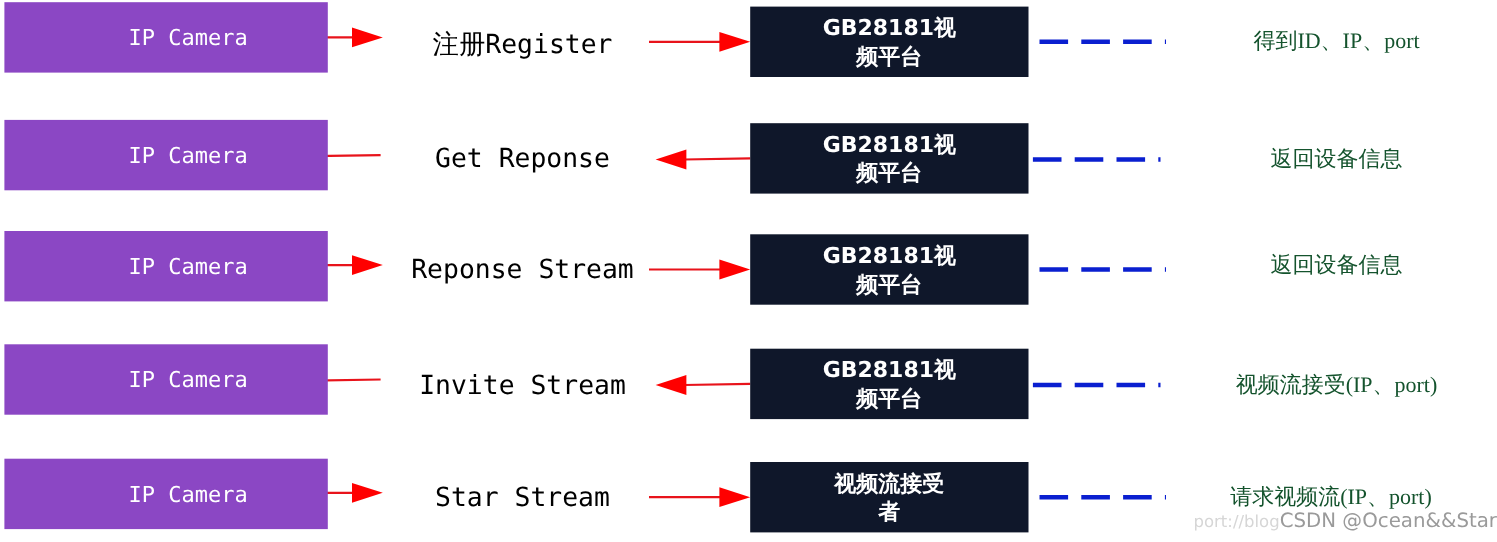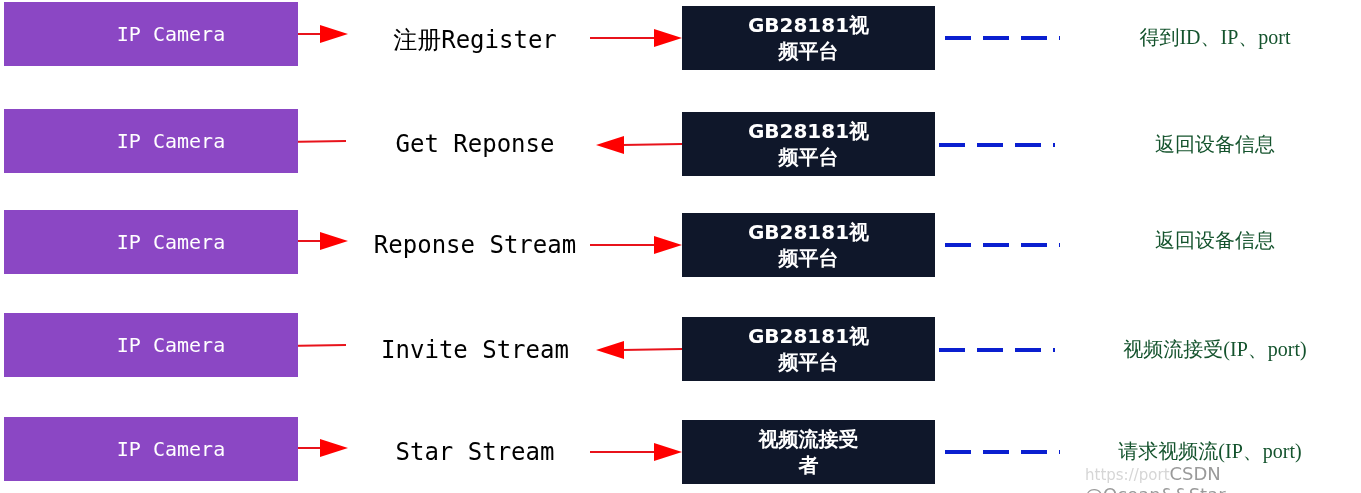--- a/index.html
+++ b/index.html
@@ -123,14 +123,14 @@
   <span>IP Camera</span>
 </div>
 <div class="msg" style="top:438px">Star Stream</div>
 <div class="plat" style="top:420px">
   <div><span>视频流接受</span><br>
   <span>者</span></div>
 </div>
 <div class="note" style="top:438px;left:1060px;width:300px">请求视频流(IP、port)</div>
 
 <div class="watermark">
-  <span class="faint">https://port</span><span>CSDN @Ocean&amp;&amp;Star</span>
+  <span class="faint">port://blog</span><span>CSDN @Ocean&amp;&amp;Star</span>
 </div>
 
 </body></html>

